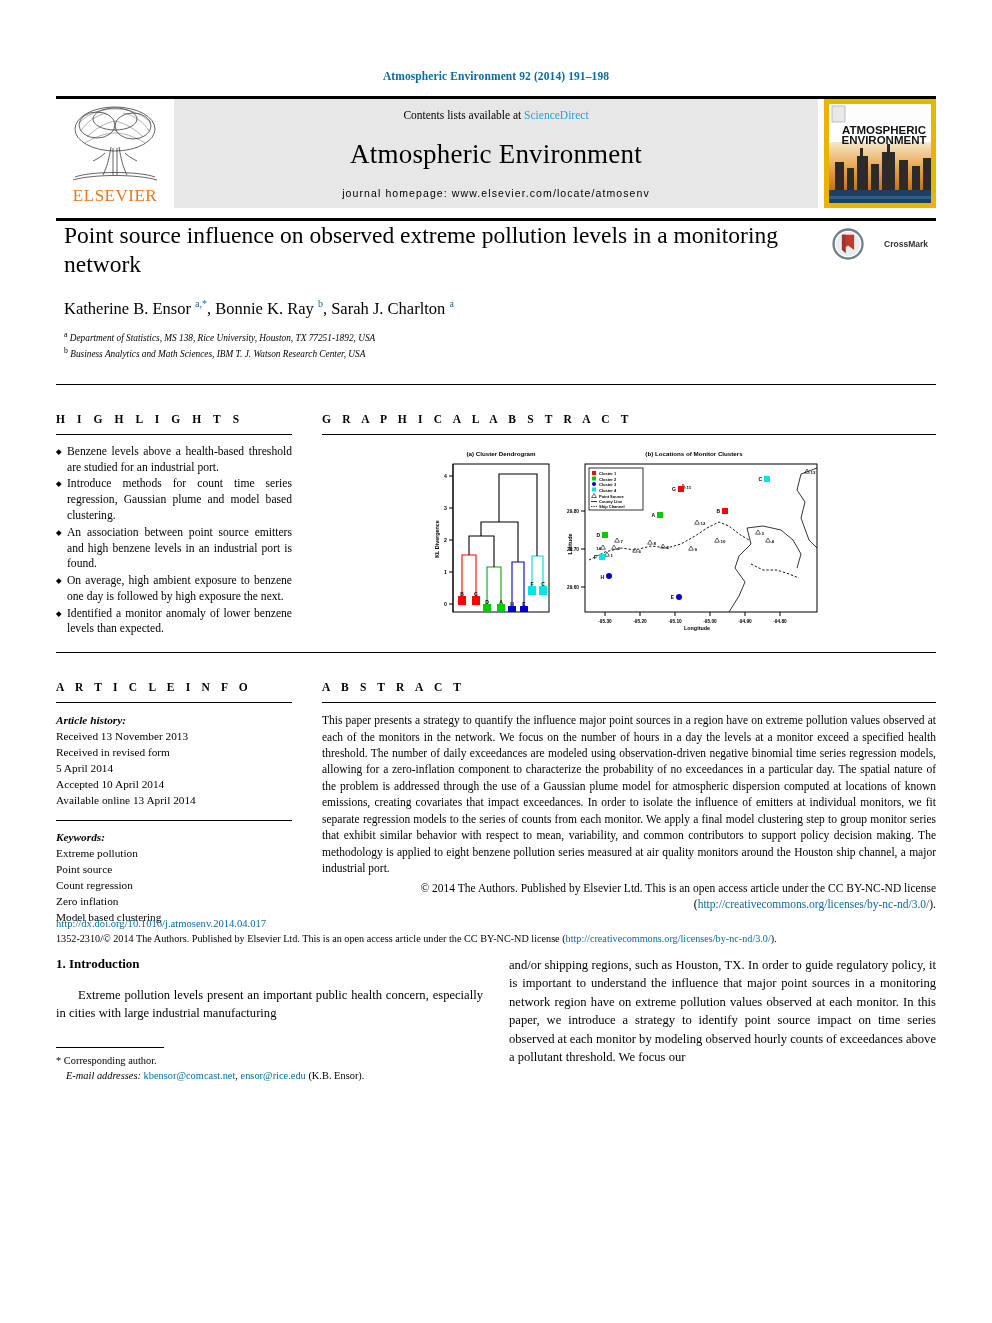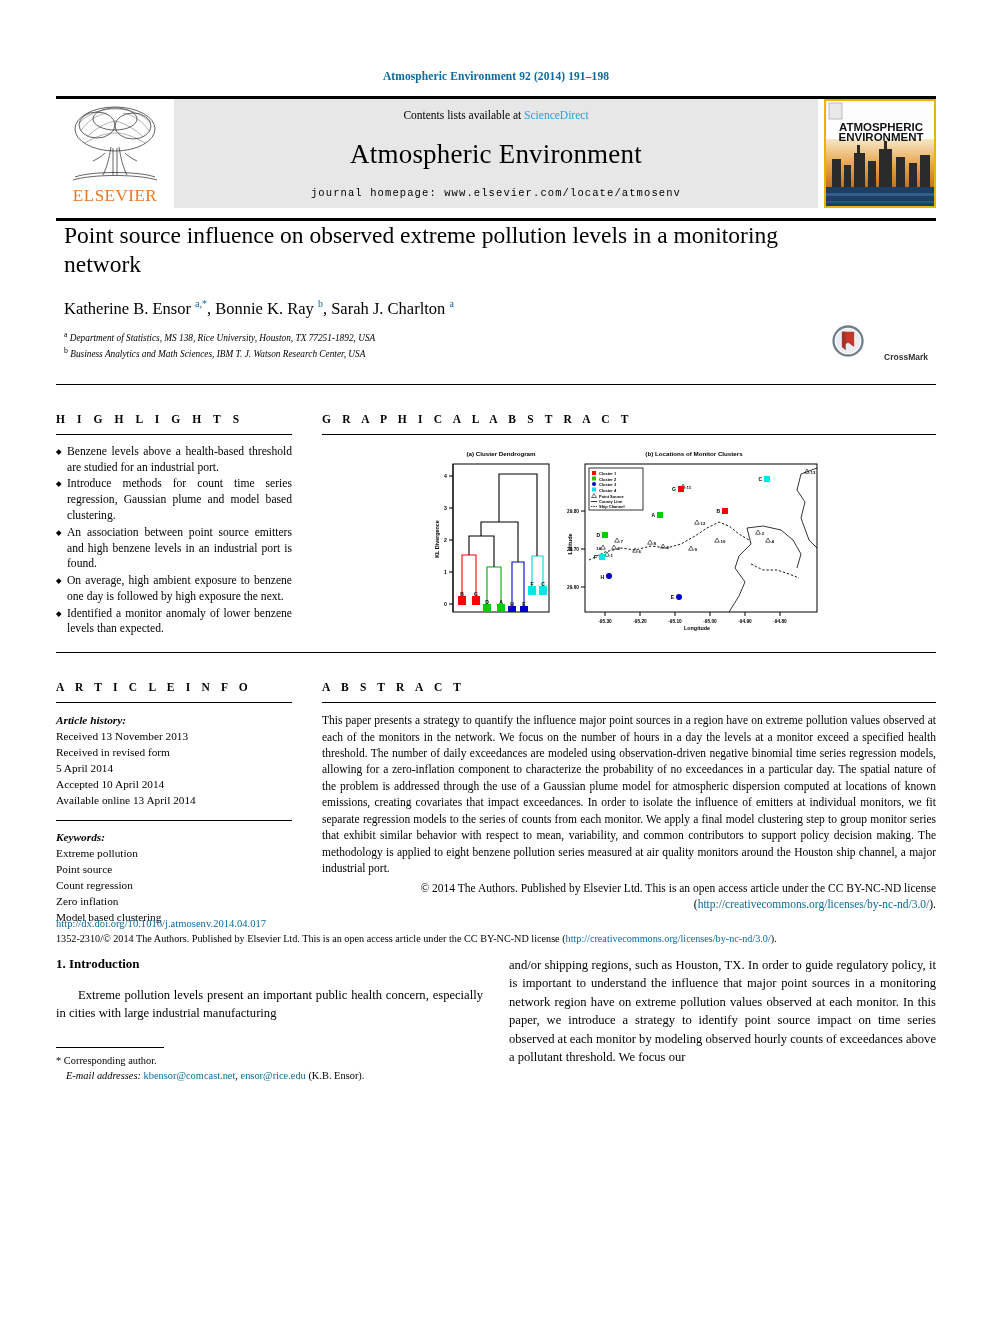--- a/index.html
+++ b/index.html
@@ -61,29 +61,29 @@
     padding: 10px 0 9px 0;
   }
   .contents-line { font-size: 11.5px; }
   .contents-line .sd { color: #2a9fd8; }
   .journal-name {
     font-size: 27px;
     letter-spacing: .2px;
     font-family: "Liberation Serif", serif;
   }
   .homepage {
-    font-family: Liberation Mono, monospace;
+    font-family: Liberation Sans, sans-serif;
     font-size: 10.5px;
     letter-spacing: 1.1px;
   }
   .cover-thumb {
     width: 112px;
     flex: 0 0 112px;
     margin-left: 6px;
-    border: 2px solid #eab308;
+    border: 5px solid #eab308;
     position: relative;
     overflow: hidden;
     background: #fff;
   }
 
   
   .title-rule { margin: 0 56px; border-top: 3px solid #000; }
   .titleblock { margin: 0 64px; display: flex; }
   .titleblock-main { flex: 1 1 auto; padding-right: 14px; }
   .art-title {
@@ -92,21 +92,21 @@
     font-weight: normal;
     margin: 0 0 20px 0;
     font-family: "Liberation Serif", serif;
   }
   .authors { font-size: 16.5px; margin: 0 0 10px 0; }
   .authors sup { color: #0b6a9e; font-size: 10px; }
   .affil { font-size: 9.3px; font-style: italic; line-height: 1.45; margin: 0; }
   .affil sup { font-style: normal; }
   .crossmark {
     flex: 0 0 96px; width: 96px; padding-top: 2px;
-    display: flex; align-items: flex-end; gap: 20px;
+    display: flex; align-items: flex-start; gap: 20px;
   }
   .crossmark-word {
     font-size: 8.5px; font-weight: bold; color: #333;
     font-family: "Liberation Sans", sans-serif; margin-top: 16px;
   }
 
   
   .cols {
     margin: 22px 56px 0 56px;
     border-top: 1px solid #000;

